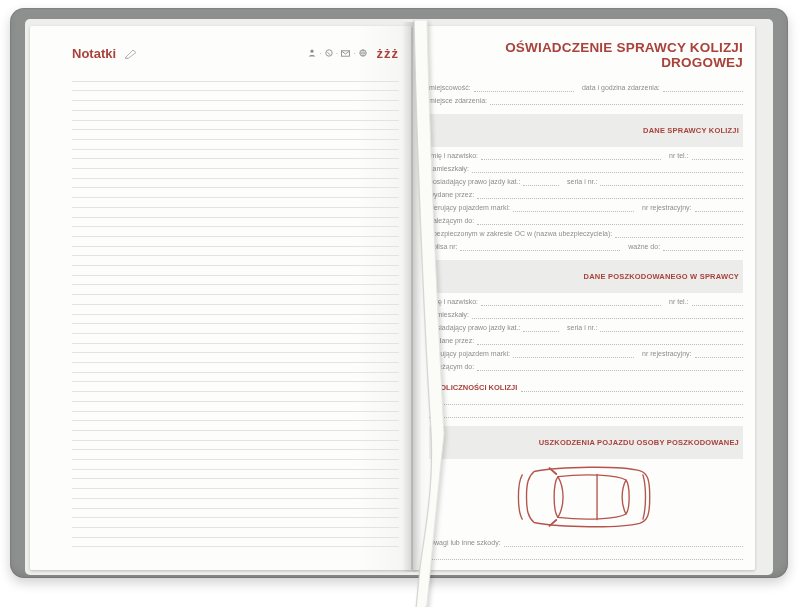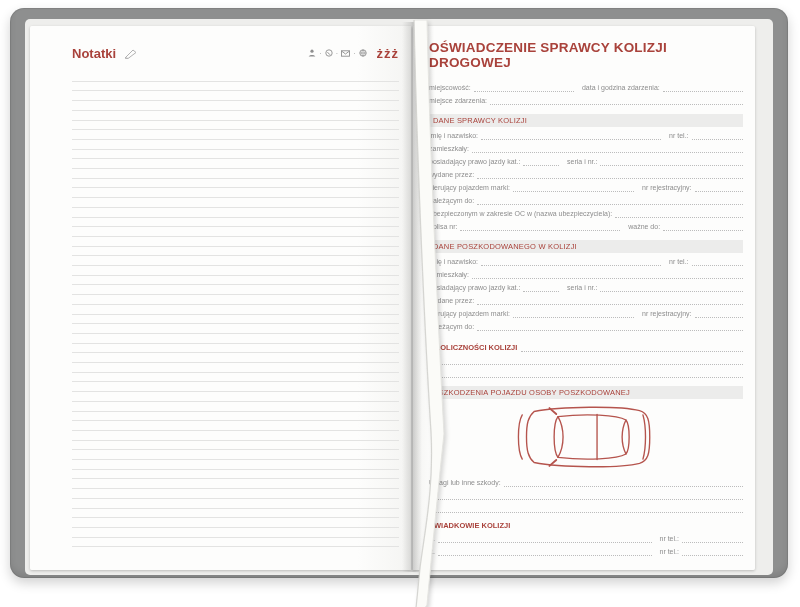--- a/index.html
+++ b/index.html
@@ -1,17 +1,17 @@
 <!DOCTYPE html>
 <html><head>
 <meta charset="utf-8">
 <style>
   html,body{margin:0;padding:0;background:#ffffff;}
   .stage{position:relative;width:800px;height:607px;background:#ffffff;overflow:hidden;
-         font-family:"Liberation Sans",sans-serif;}
+         font-family:"Liberation Sans",sans-serif;text-align:right;}
   .book{position:absolute;left:10px;top:8px;width:778px;height:570px;background:#8e8f8f;
         border-radius:14px;box-shadow:0 5px 12px rgba(0,0,0,0.18), inset 0 0 0 1px rgba(0,0,0,0.08),
         inset 0 -4px 6px rgba(0,0,0,0.10);}
   .stack{position:absolute;left:15px;top:11px;width:748px;height:556px;background:#eeeeec;
          border-radius:5px;}
   .page{position:absolute;top:18px;height:544px;background:#fdfdfc;box-shadow:0 1px 3px rgba(0,0,0,0.22);}
   .page-left{left:20px;width:381px;border-radius:2px 0 0 2px;
              background:linear-gradient(to right,#fdfdfc 86%,#f4f4f2 100%);}
   .page-right{left:403px;width:342px;border-radius:0 2px 2px 0;overflow:hidden;
               background:linear-gradient(to right,#f3f3f1 0%,#fdfdfc 6%);}
@@ -28,22 +28,22 @@
   .lp-logo{color:#a9423b;font-weight:800;font-size:13px;letter-spacing:1px;}
   .ruled{margin-top:10px;height:478px;
          background-image:repeating-linear-gradient(to bottom,transparent 0,transparent 8.7px,#e3e3e2 8.7px,#e3e3e2 9.7px);}
   
   .rp-inner{padding:14px 12px 0 16px;}
   .rp-title{color:#a9423b;font-weight:bold;font-size:13.5px;letter-spacing:0.2px;margin-bottom:9px;}
   .frow{display:flex;align-items:flex-end;height:13px;}
   .flabel{font-size:7px;color:#8d8d8d;white-space:nowrap;margin-right:3px;line-height:9px;}
   .flabel + .fdots + .flabel{margin-left:8px;}
   .fdots{border-bottom:1px dotted #bcbcbc;height:9px;flex-grow:1;}
-  .band{background:#ececeb;color:#a9423b;font-weight:normal;font-size:7.5px;
-        padding:2px 4px;margin-top:9px;letter-spacing:0.2px;}
+  .band{background:#ececeb;color:#a9423b;font-weight:bold;font-size:7.5px;
+        padding:12px 4px;margin-top:9px;letter-spacing:0.2px;}
   .sec-red{color:#a9423b;font-weight:bold;font-size:7.5px;white-space:nowrap;margin-right:4px;}
   .dotline{border-bottom:1px dotted #bcbcbc;height:12px;}
   .circ{margin-top:8px;}
   .cols{display:flex;gap:10px;margin-top:8px;}
   .col-damage{flex:1.12;}
   .col-sketch{flex:1;}
   .col-damage .band,.col-sketch .band{margin-top:0;}
   .car-wrap{height:70px;display:flex;justify-content:center;align-items:center;margin:3px 0 2px;}
   .dotgrid{height:118px;margin-top:5px;
            background-image:radial-gradient(circle,#d2968f 0.7px,transparent 0.9px);
@@ -144,21 +144,21 @@
             <div class="frow">
               <span class="flabel">ubezpieczonym w zakresie OC w (nazwa ubezpieczyciela):</span>
               <span class="fdots" style="flex-grow: 1;"></span>
             </div>
             <div class="frow">
               <span class="flabel">polisa nr:</span>
               <span class="fdots" style="flex-grow: 6;"></span>
               <span class="flabel">ważne do:</span>
               <span class="fdots" style="flex-grow: 3;"></span>
             </div>
-            <div class="band">DANE POSZKODOWANEGO W KOLIZJI</div>
+            <div class="band">DANE POSZKODOWANEGO W SPRAWCY</div>
             <div class="frow">
               <span class="flabel">imię i nazwisko:</span>
               <span class="fdots" style="flex-grow: 7;"></span>
               <span class="flabel">nr tel.:</span>
               <span class="fdots" style="flex-grow: 2;"></span>
             </div>
             <div class="frow">
               <span class="flabel">zamieszkały:</span>
               <span class="fdots" style="flex-grow: 1;"></span>
             </div>

